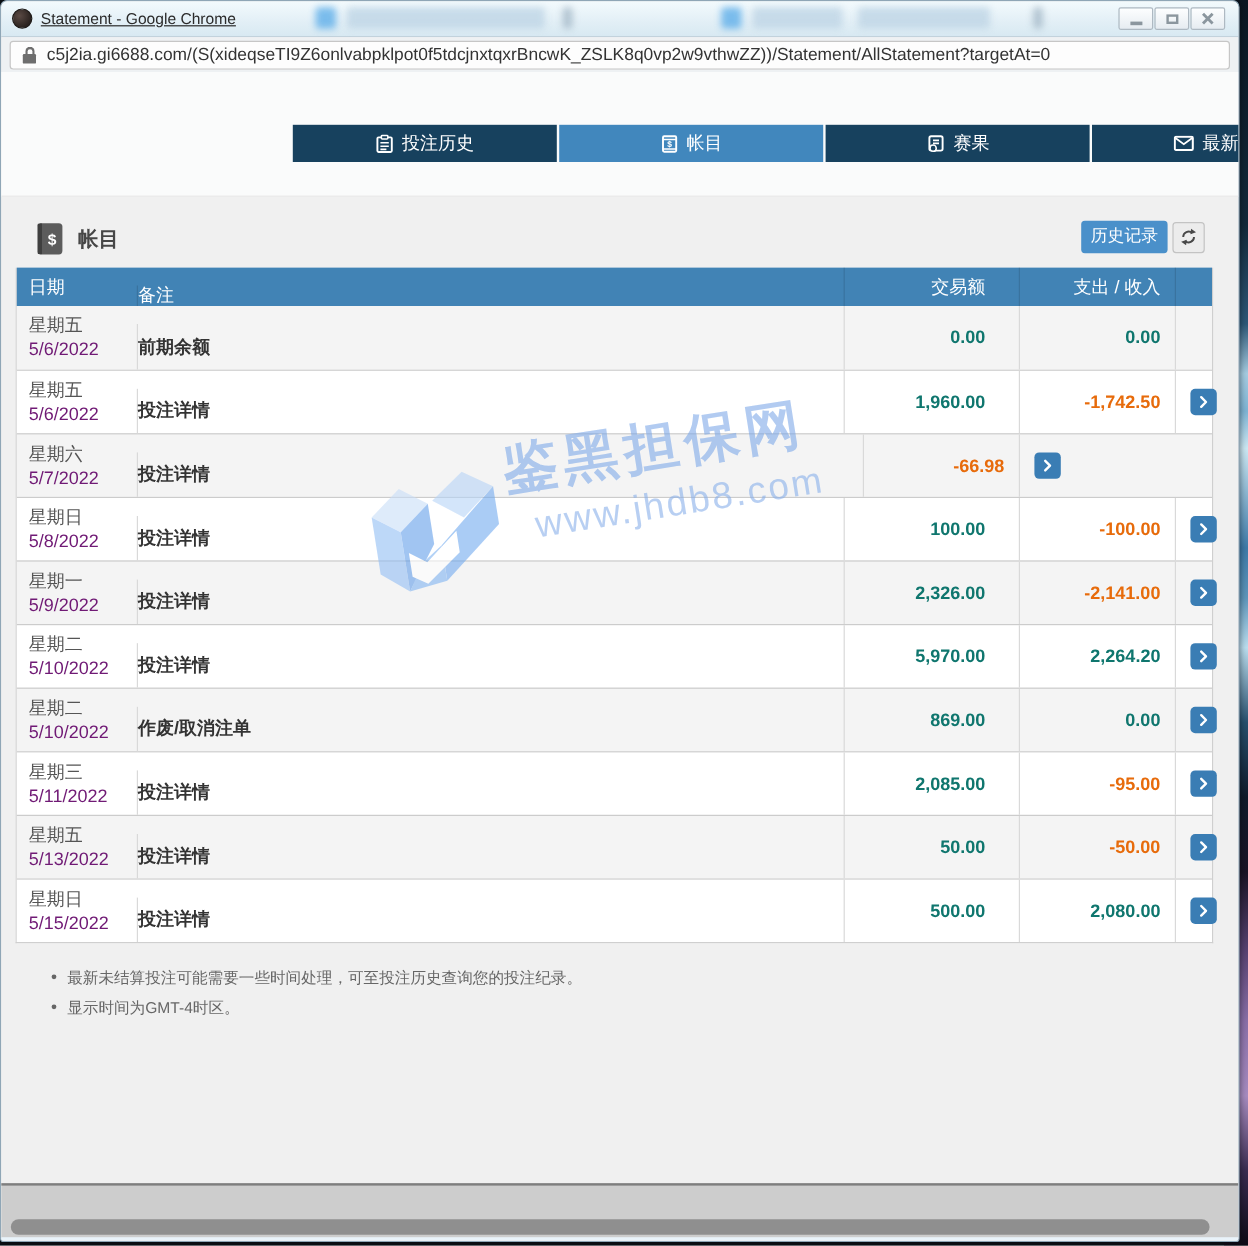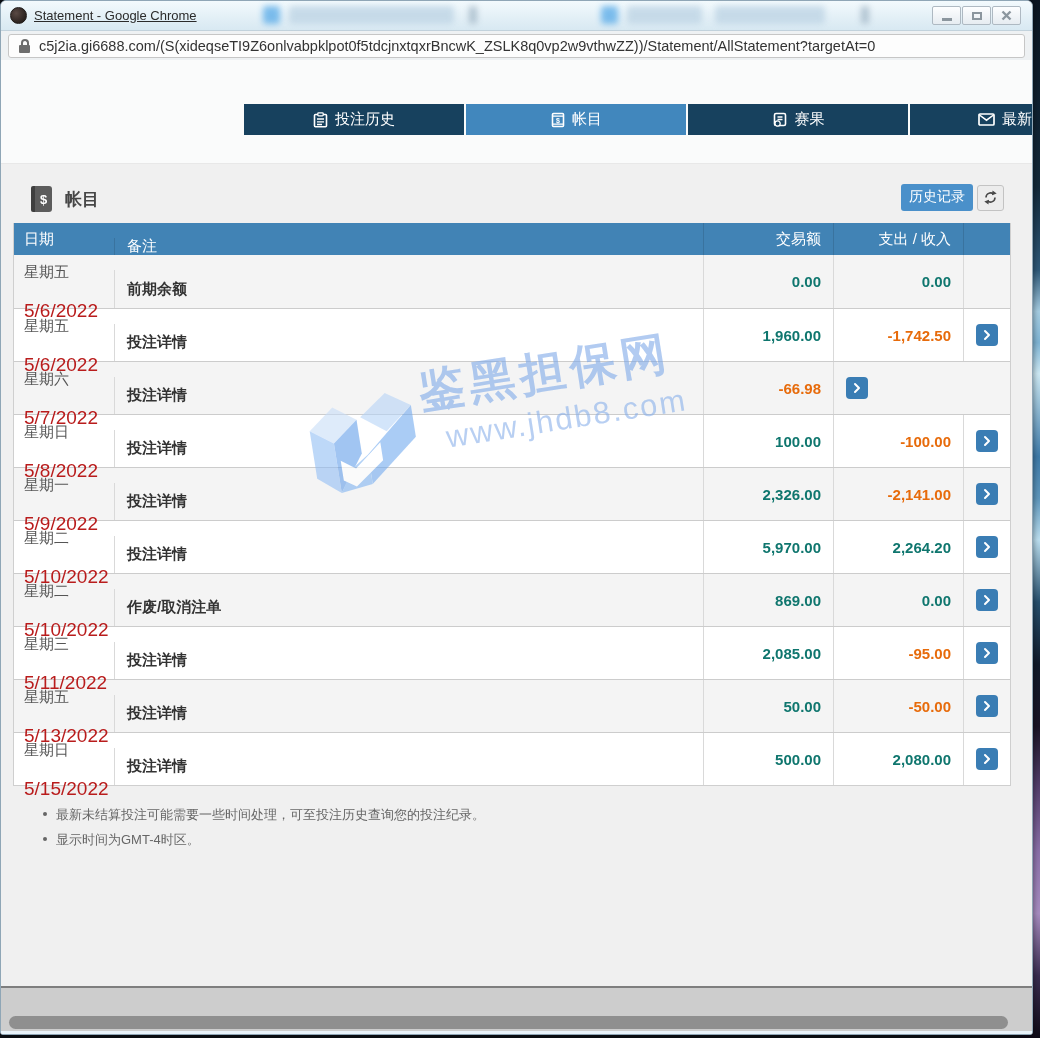--- a/index.html
+++ b/index.html
@@ -67,28 +67,28 @@
 
   
   .tbl { position:absolute; left:12px; top:163px; width:998px; border:1px solid #cfcfcf; border-top:none; background:#fff; }
   .thead { display:flex; height:32px; background:#4183b5; color:#fff; font-size:15px; }
   .thead > div { display:flex; align-items:center; border-left:1px solid rgba(0,0,0,.12); }
   .thead > div:first-child { border-left:none; }
   .trow { display:flex; height:53px; border-top:1px solid #ccc; background:#fff; }
   .trow.gray { background:#f4f4f4; }
   .trow:first-child { border-top:none; }
   .c-date  { width:100px; padding:7px 10px 0; flex:0 0 auto; }
-  .c-rem   { width:589px; flex:0 0 auto; display:flex; align-items:center; padding-left:12px; border-left:1px solid #d9d9d9;margin-top:15px; }
+  .c-rem   { width:589px; flex:0 0 auto; display:flex; align-items:center; border-left:1px solid #d9d9d9;margin-top:15px; }
   .c-amt   { width:130px; flex:0 0 auto; display:flex; align-items:center; justify-content:flex-end; padding-right:12px; border-left:1px solid #d9d9d9; }
-  .c-net   { width:130px; flex:0 0 auto; display:flex; align-items:center; justify-content:flex-end; padding-right:12px; border-left:1px solid #d9d9d9; }
+  .c-net   { width:130px; flex:0 0 auto; display:flex; align-items:center; justify-content:flex-end; padding-right:12px; border-left:1px solid #d9d9d9;margin-left:16px; }
   .c-btn   { width:47px;  flex:0 0 auto; display:flex; align-items:center; justify-content:center; border-left:1px solid #d9d9d9; }
   .thead .c-date { padding:0 0 0 10px; }
   .thead .c-rem, .thead .c-amt, .thead .c-net, .thead .c-btn { border-left-color:rgba(0,0,0,.12); padding-top:0; }
   .wd { font-size:15px; color:#555; line-height:1.35; }
-  .dt { font-size:19px; color:#b91c1c; margin-top:18px; }
+  .dt { font-size:15px; color:#701a75; margin-top:1px; }
   .remark { font-size:15px; font-weight:600; color:#333; }
   .money { font-size:15px; font-weight:bold; color:#0f766e; }
   .money.neg { color:#e76b0b; }
   .detail-btn { width:22px; height:22px; background:#3a7db4; border-radius:4px; display:flex;
     align-items:center; justify-content:center; cursor:pointer; }
 
   
   .watermark { position:absolute; left:308px; top:285px; width:440px; height:180px;
     transform:rotate(-9deg); opacity:.58; pointer-events:none; z-index:5; }
   .wm-brand { position:absolute; left:118px; top:0; font-size:46px; font-weight:bold;

